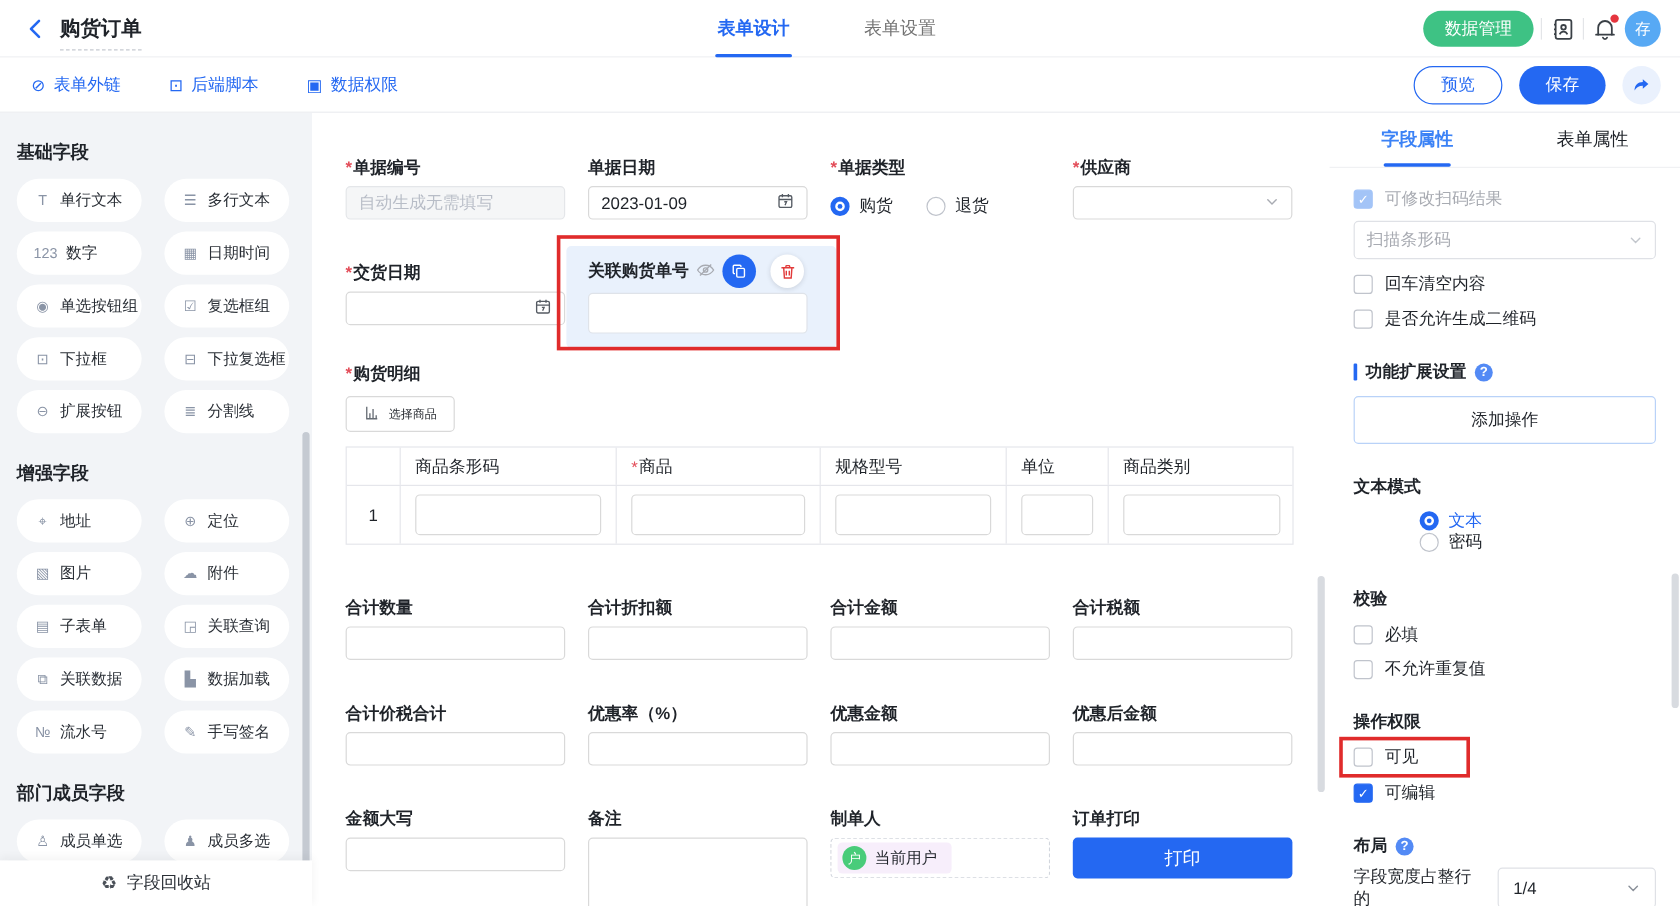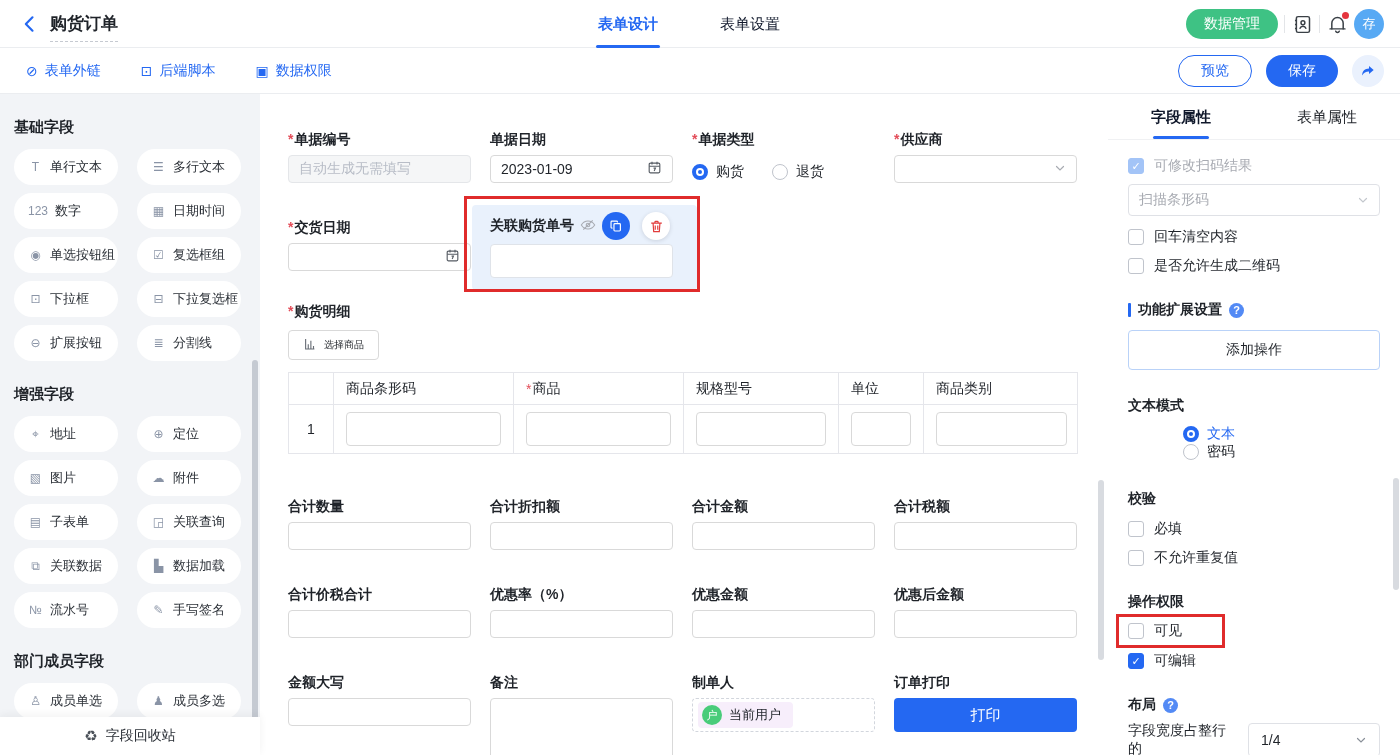--- a/index.html
+++ b/index.html
@@ -6,21 +6,21 @@
   html,body { background:#fff; }
   .app { position:relative; width:1400px; height:755px; overflow:hidden;
          font-family:"Liberation Sans","DejaVu Sans",sans-serif; color:#1f2329; font-size:14px; background:#fff; }
 
   
   .header { position:absolute; top:0; left:0; right:0; height:48px; background:#fff; border-bottom:1px solid #ebedf0; z-index:5; }
   .back-btn { position:absolute; left:20px; top:14px; width:20px; height:20px; cursor:pointer; }
   .page-title { position:absolute; left:50px; top:12px; font-size:17px; font-weight:700;
                 border-bottom:1px dashed #c6cad1; padding-bottom:6px; }
   .htabs { position:absolute; left:598px; top:0; height:48px; display:flex; gap:62px; }
-  .htab { position:relative; line-height:48px; font-size:15px; color:#0f172a; cursor:pointer; }
+  .htab { position:relative; line-height:48px; font-size:15px; color:#737373; cursor:pointer; }
   .htab.active { color:#2468f2; font-weight:600; }
   .htab.active::after { content:""; position:absolute; left:50%; transform:translateX(-50%); bottom:0; width:64px; height:3px; background:#2468f2; border-radius:2px; }
   .header-right { position:absolute; right:16px; top:0; height:48px; display:flex; align-items:center; gap:6px; }
   .green-pill { height:30px; padding:0 18px; border-radius:16px; background:#3ec284; color:#fff; font-size:14px;
                 display:flex; align-items:center; cursor:pointer; }
   .vdiv { width:1px; height:18px; background:#e3e5e8; }
   .hicon { width:22px; height:22px; position:relative; cursor:pointer; display:flex; align-items:center; justify-content:center; }
   .red-dot { position:absolute; top:-1px; right:-1px; width:7px; height:7px; border-radius:50%; background:#e5353e; }
   .avatar { width:30px; height:30px; border-radius:50%; background:#57a9f4; color:#fff; font-size:13px;
             display:flex; align-items:center; justify-content:center; cursor:pointer; }
@@ -92,21 +92,21 @@
   .user-avatar { width:20px; height:20px; border-radius:50%; background:#49cc7a; color:#fff; font-size:11px;
                  display:flex; align-items:center; justify-content:center; }
   .print-btn { position:absolute; left:634px; top:604px; width:183px; height:34px; background:#2468f2; color:#fff;
                border-radius:4px; display:flex; align-items:center; justify-content:center; font-size:15px; cursor:pointer; }
   .canvas-scroll { position:absolute; left:1098px; top:480px; width:6px; height:180px; background:#d8dbe0; border-radius:3px; z-index:6; }
 
   
   .panel { position:absolute; left:1108px; top:94px; right:0; bottom:0; background:#fff; }
   .ptabs { display:flex; height:46px; border-bottom:1px solid #f0f1f3; }
   .ptab { position:relative; flex:1; text-align:center; line-height:46px; font-size:15px; cursor:pointer; }
-  .ptab.active { color:#0f172a; font-weight:600; }
+  .ptab.active { color:#3b82f6; font-weight:600; }
   .ptab.active::after { content:""; position:absolute; left:50%; transform:translateX(-50%); bottom:0; width:56px; height:3px; background:#2468f2; border-radius:2px; }
   .pcontent { padding:18px 20px 0 20px; }
   .cb-row { display:flex; align-items:center; gap:10px; font-size:14px; height:16px; }
   .cbox { width:16px; height:16px; border:1px solid #c0c4cc; border-radius:3px; background:#fff; flex:none;
           display:inline-flex; align-items:center; justify-content:center; font-size:11px; color:#fff; cursor:pointer; }
   .cbox.checked { background:#2468f2; border-color:#2468f2; }
   .cbox.checked.disabled { background:#a3c4f7; border-color:#a3c4f7; cursor:default; }
   .muted { color:#a8abb2; }
   .psel { height:32px; border:1px solid #dfe1e6; border-radius:4px; display:flex; align-items:center;
           justify-content:space-between; padding:0 10px; margin-top:10px; cursor:pointer; }

